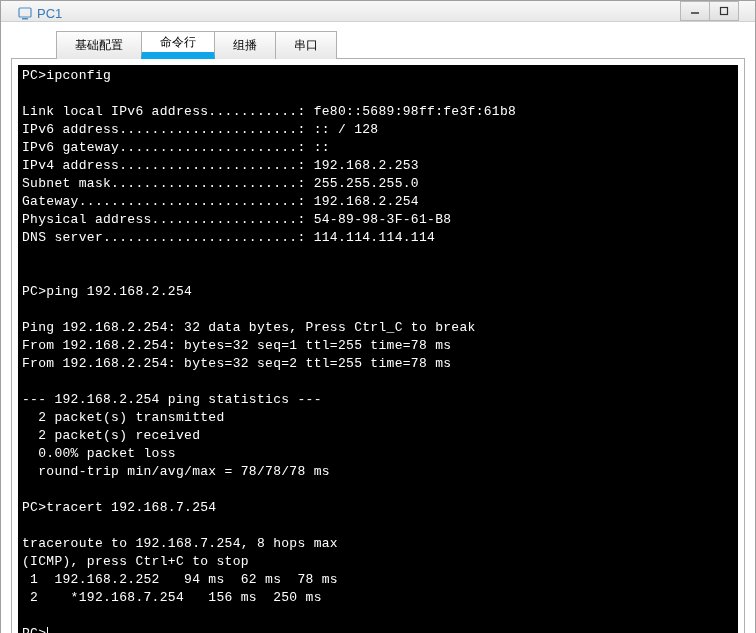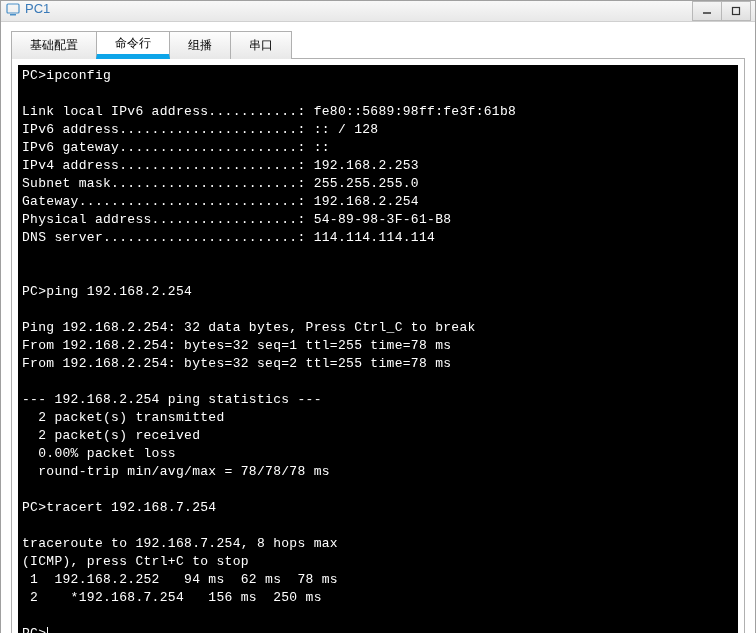--- a/index.html
+++ b/index.html
@@ -20,22 +20,22 @@
       border: 1px solid #a0a0a0;
       background: #fff;
       display: flex;
       flex-direction: column;
     }
     .titlebar {
       height: 28px;
       background: linear-gradient(to bottom, #f8f8f8, #e8e8e8);
       border-bottom: 1px solid #d0d0d0;
       display: flex;
-      align-items: flex-start;
-      padding: 0 4px;
+      align-items: flex-end;
+      padding: 0 16px;
       position: relative;
     }
     .title-icon {
       width: 16px;
       height: 16px;
       margin-right: 4px;
       display: inline-flex;
       align-items: center;
       justify-content: center;
     }
@@ -67,37 +67,38 @@
     .content-area {
       flex: 1;
       padding: 8px 10px 10px 10px;
       display: flex;
       flex-direction: column;
       background: #fff;
     }
     .tabs {
       display: flex;
       height: 28px;
+      margin-left: 45px;
     }
     .tab {
       padding: 4px 18px;
       border: 1px solid #b0b0b0;
       background: linear-gradient(to bottom, #fdfdfd, #e8e8e8);
       font-size: 12px;
       cursor: pointer;
       margin-right: -1px;
       display: flex;
       align-items: center;
       border-bottom: none;
       position: relative;
       top: 1px;
     }
     .tab.active {
       background: #fff;
-      border-bottom: 5px solid #0ea5e9;
+      border-bottom: 7px solid #0ea5e9;
       z-index: 2;
     }
     .tab-content {
       flex: 1;
       border: 1px solid #b0b0b0;
       background: #fff;
       padding: 6px;
       display: flex;
     }
     .terminal {

